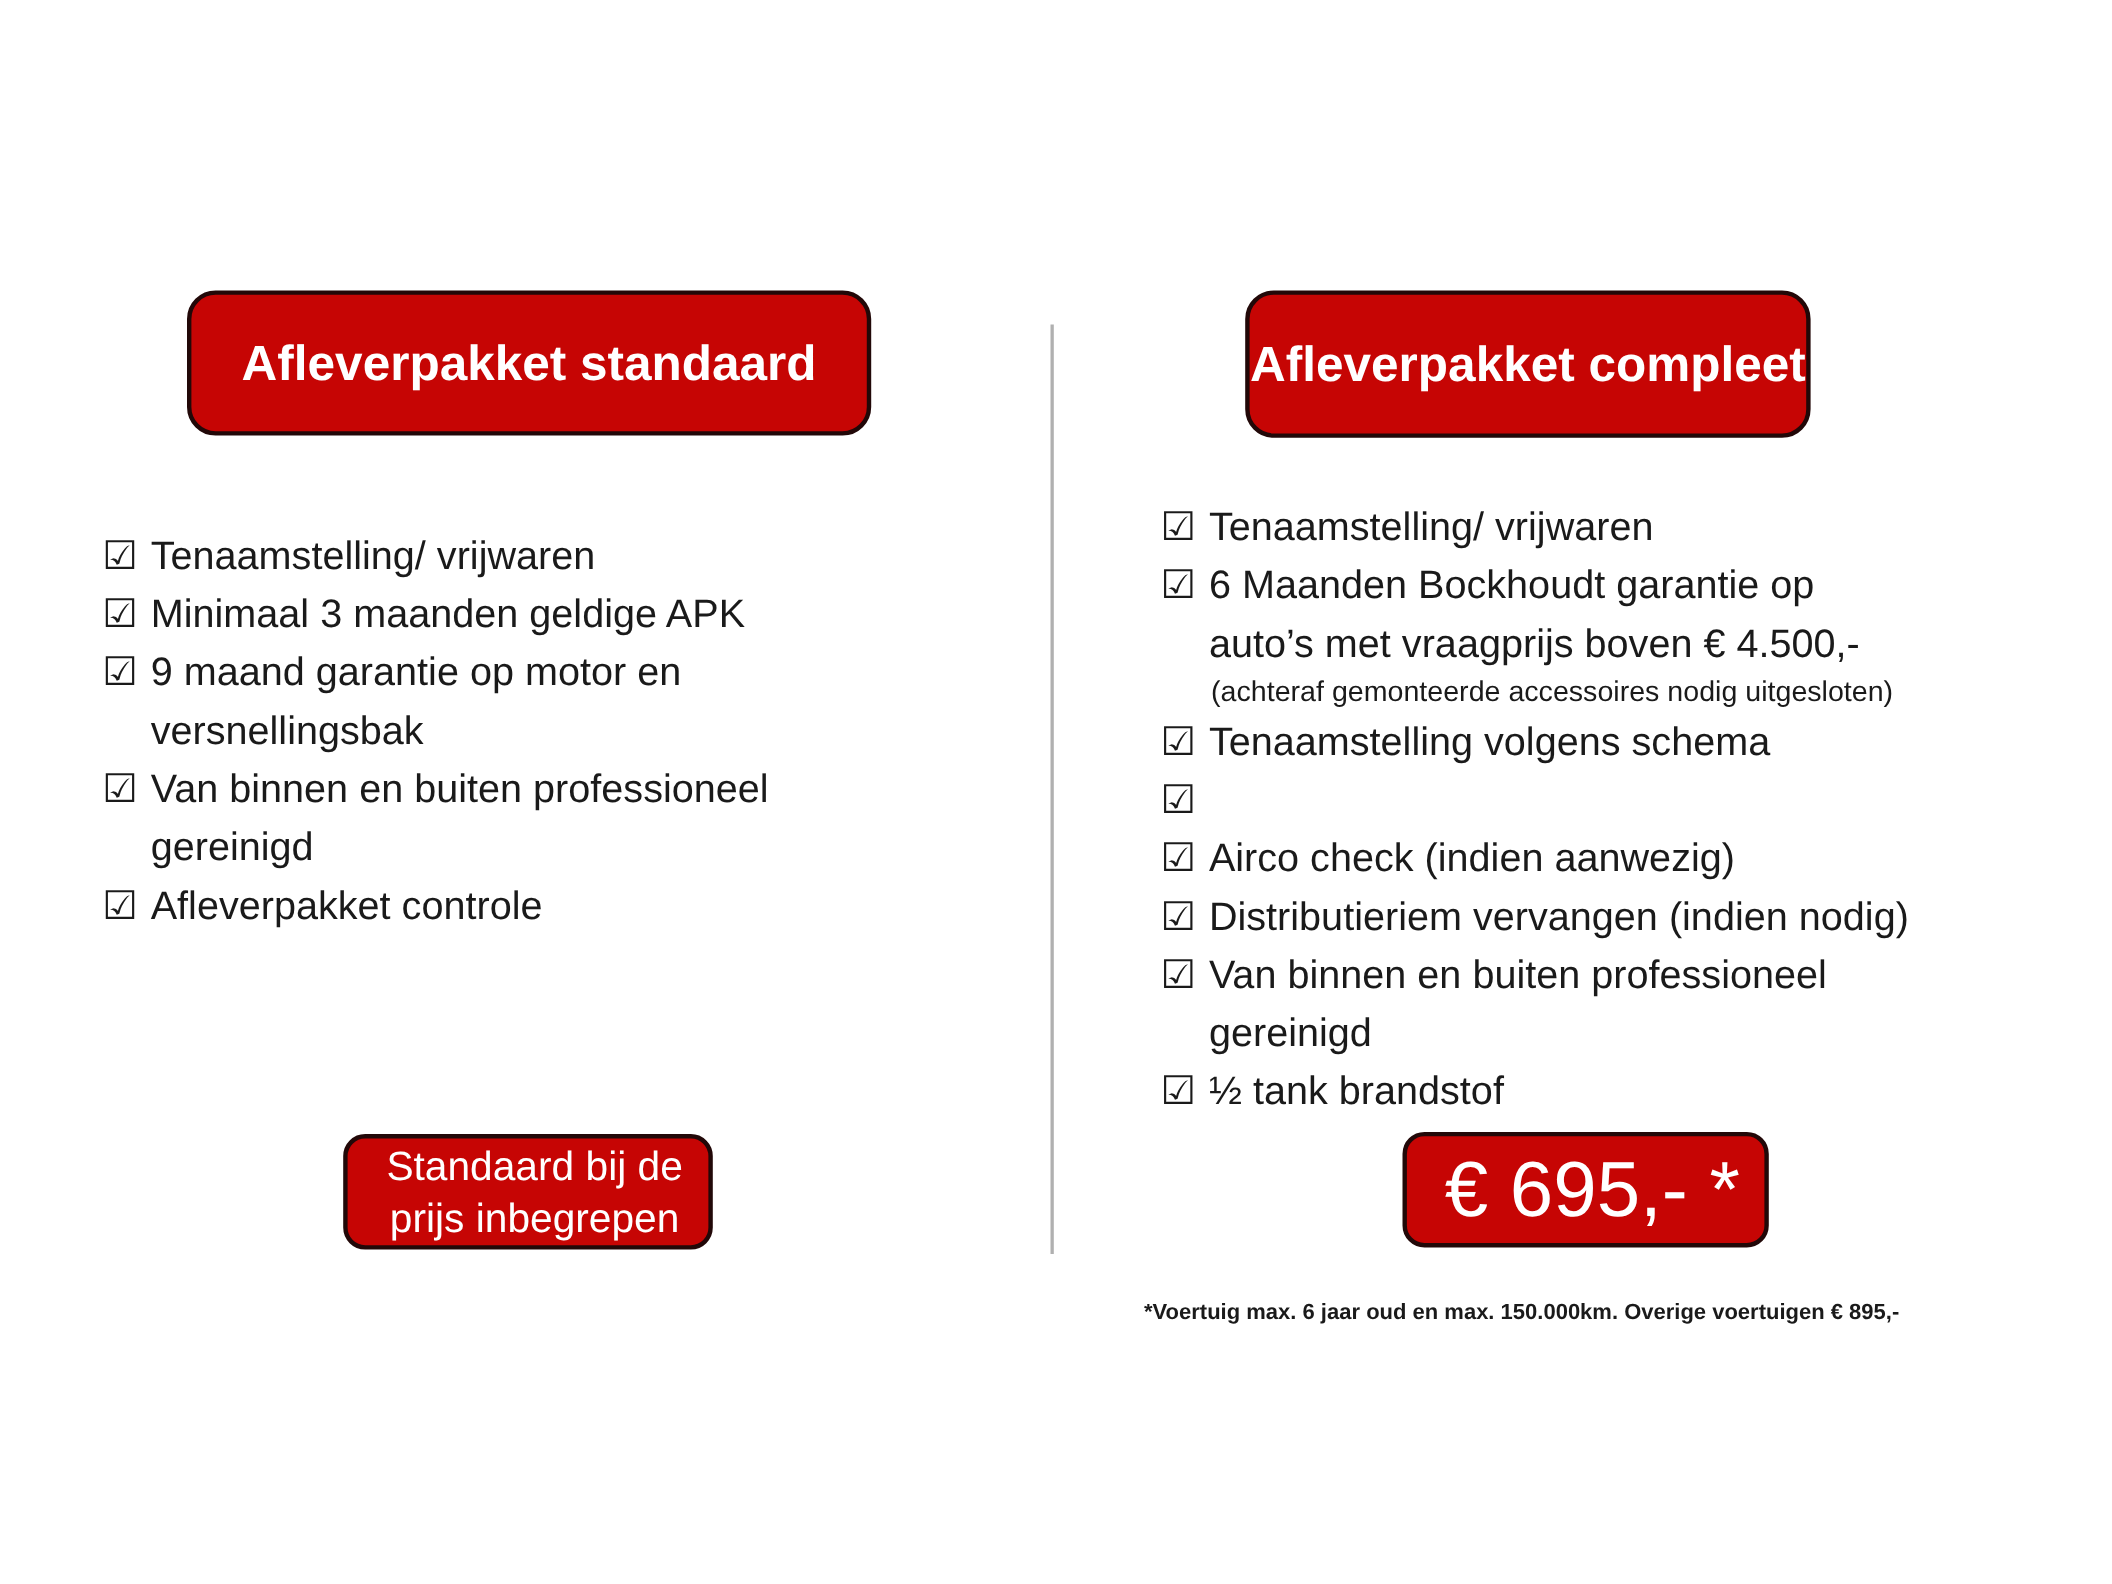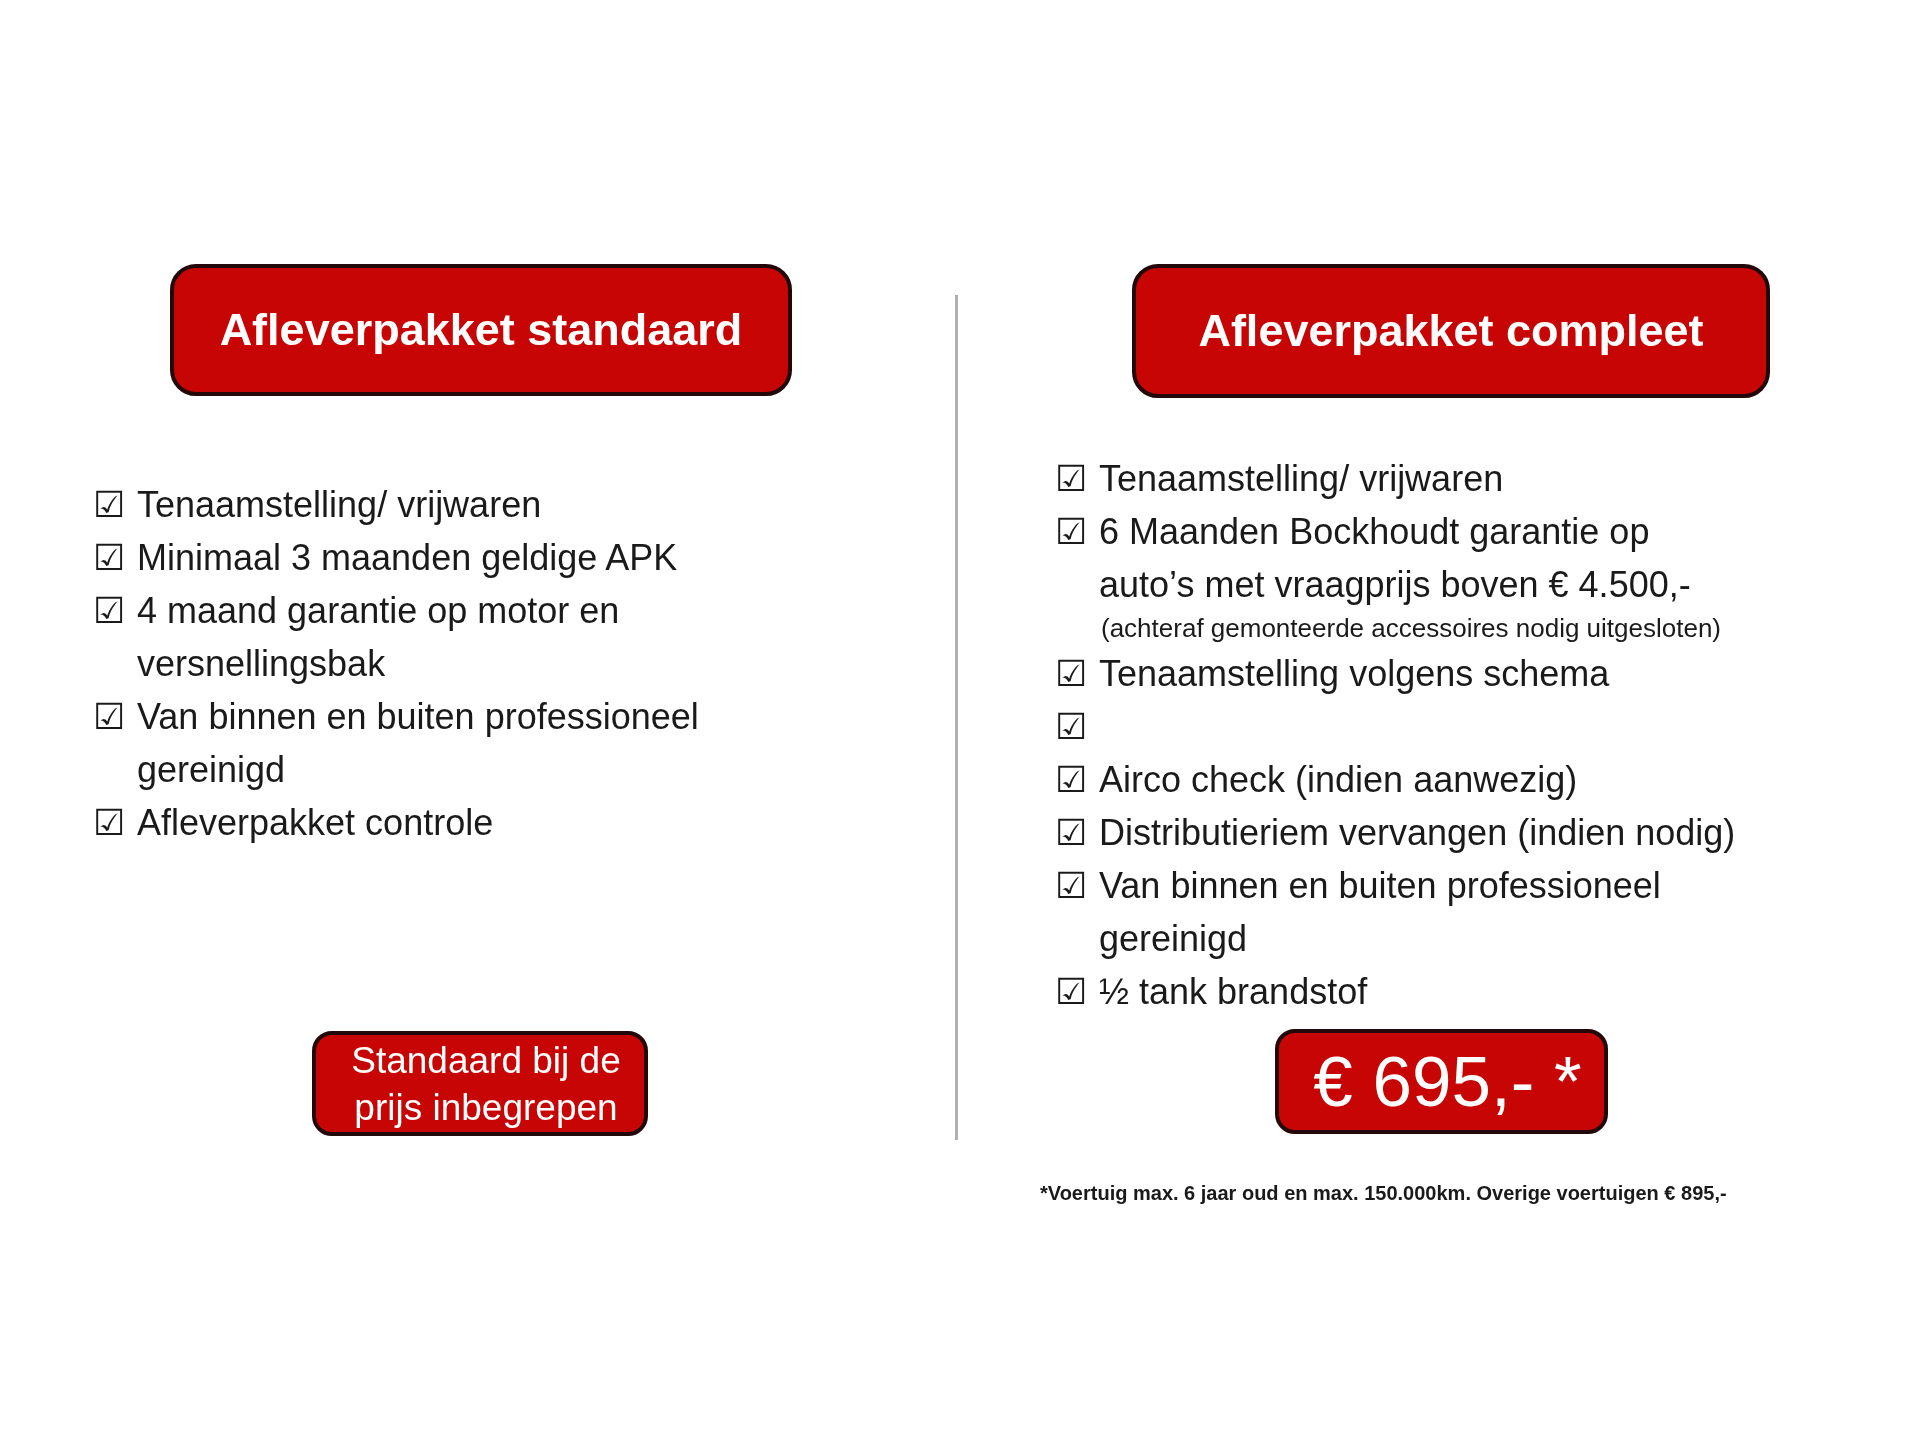--- a/index.html
+++ b/index.html
@@ -24,21 +24,21 @@
     background: var(--accent-red, #c60504);
     color: var(--button-text, #ffffff);
     border: 4px solid var(--button-border, #220808);
     border-radius: 26px;
     font-size: 45px;
     font-weight: bold;
     box-sizing: border-box;
     text-align: left;
   }
   .left-header  { left: 170px; top: 264px; width: 622px; height: 132px; }
-  .right-header { left: 1132px; top: 264px; width: 638px; height: 134px; }
+  .right-header { left: 1132px; top: 264px; width: 514px; height: 134px; }
 
   .divider {
     position: absolute;
     left: 955px;
     top: 295px;
     width: 3px;
     height: 845px;
     background: var(--divider, #b0b0b0);
   }
 
@@ -119,21 +119,21 @@
       <div class="row">
         <span class="cb">☑</span>
         <span>Tenaamstelling/ vrijwaren</span>
       </div>
       <div class="row">
         <span class="cb">☑</span>
         <span>Minimaal 3 maanden geldige APK</span>
       </div>
       <div class="row">
         <span class="cb">☑</span>
-        <span>4 maand garantie op motor en</span>
+        <span>9 maand garantie op motor en</span>
       </div>
       <div class="row cont">
         <span>versnellingsbak</span>
       </div>
       <div class="row">
         <span class="cb">☑</span>
         <span>Van binnen en buiten professioneel</span>
       </div>
       <div class="row cont">
         <span>gereinigd</span>

